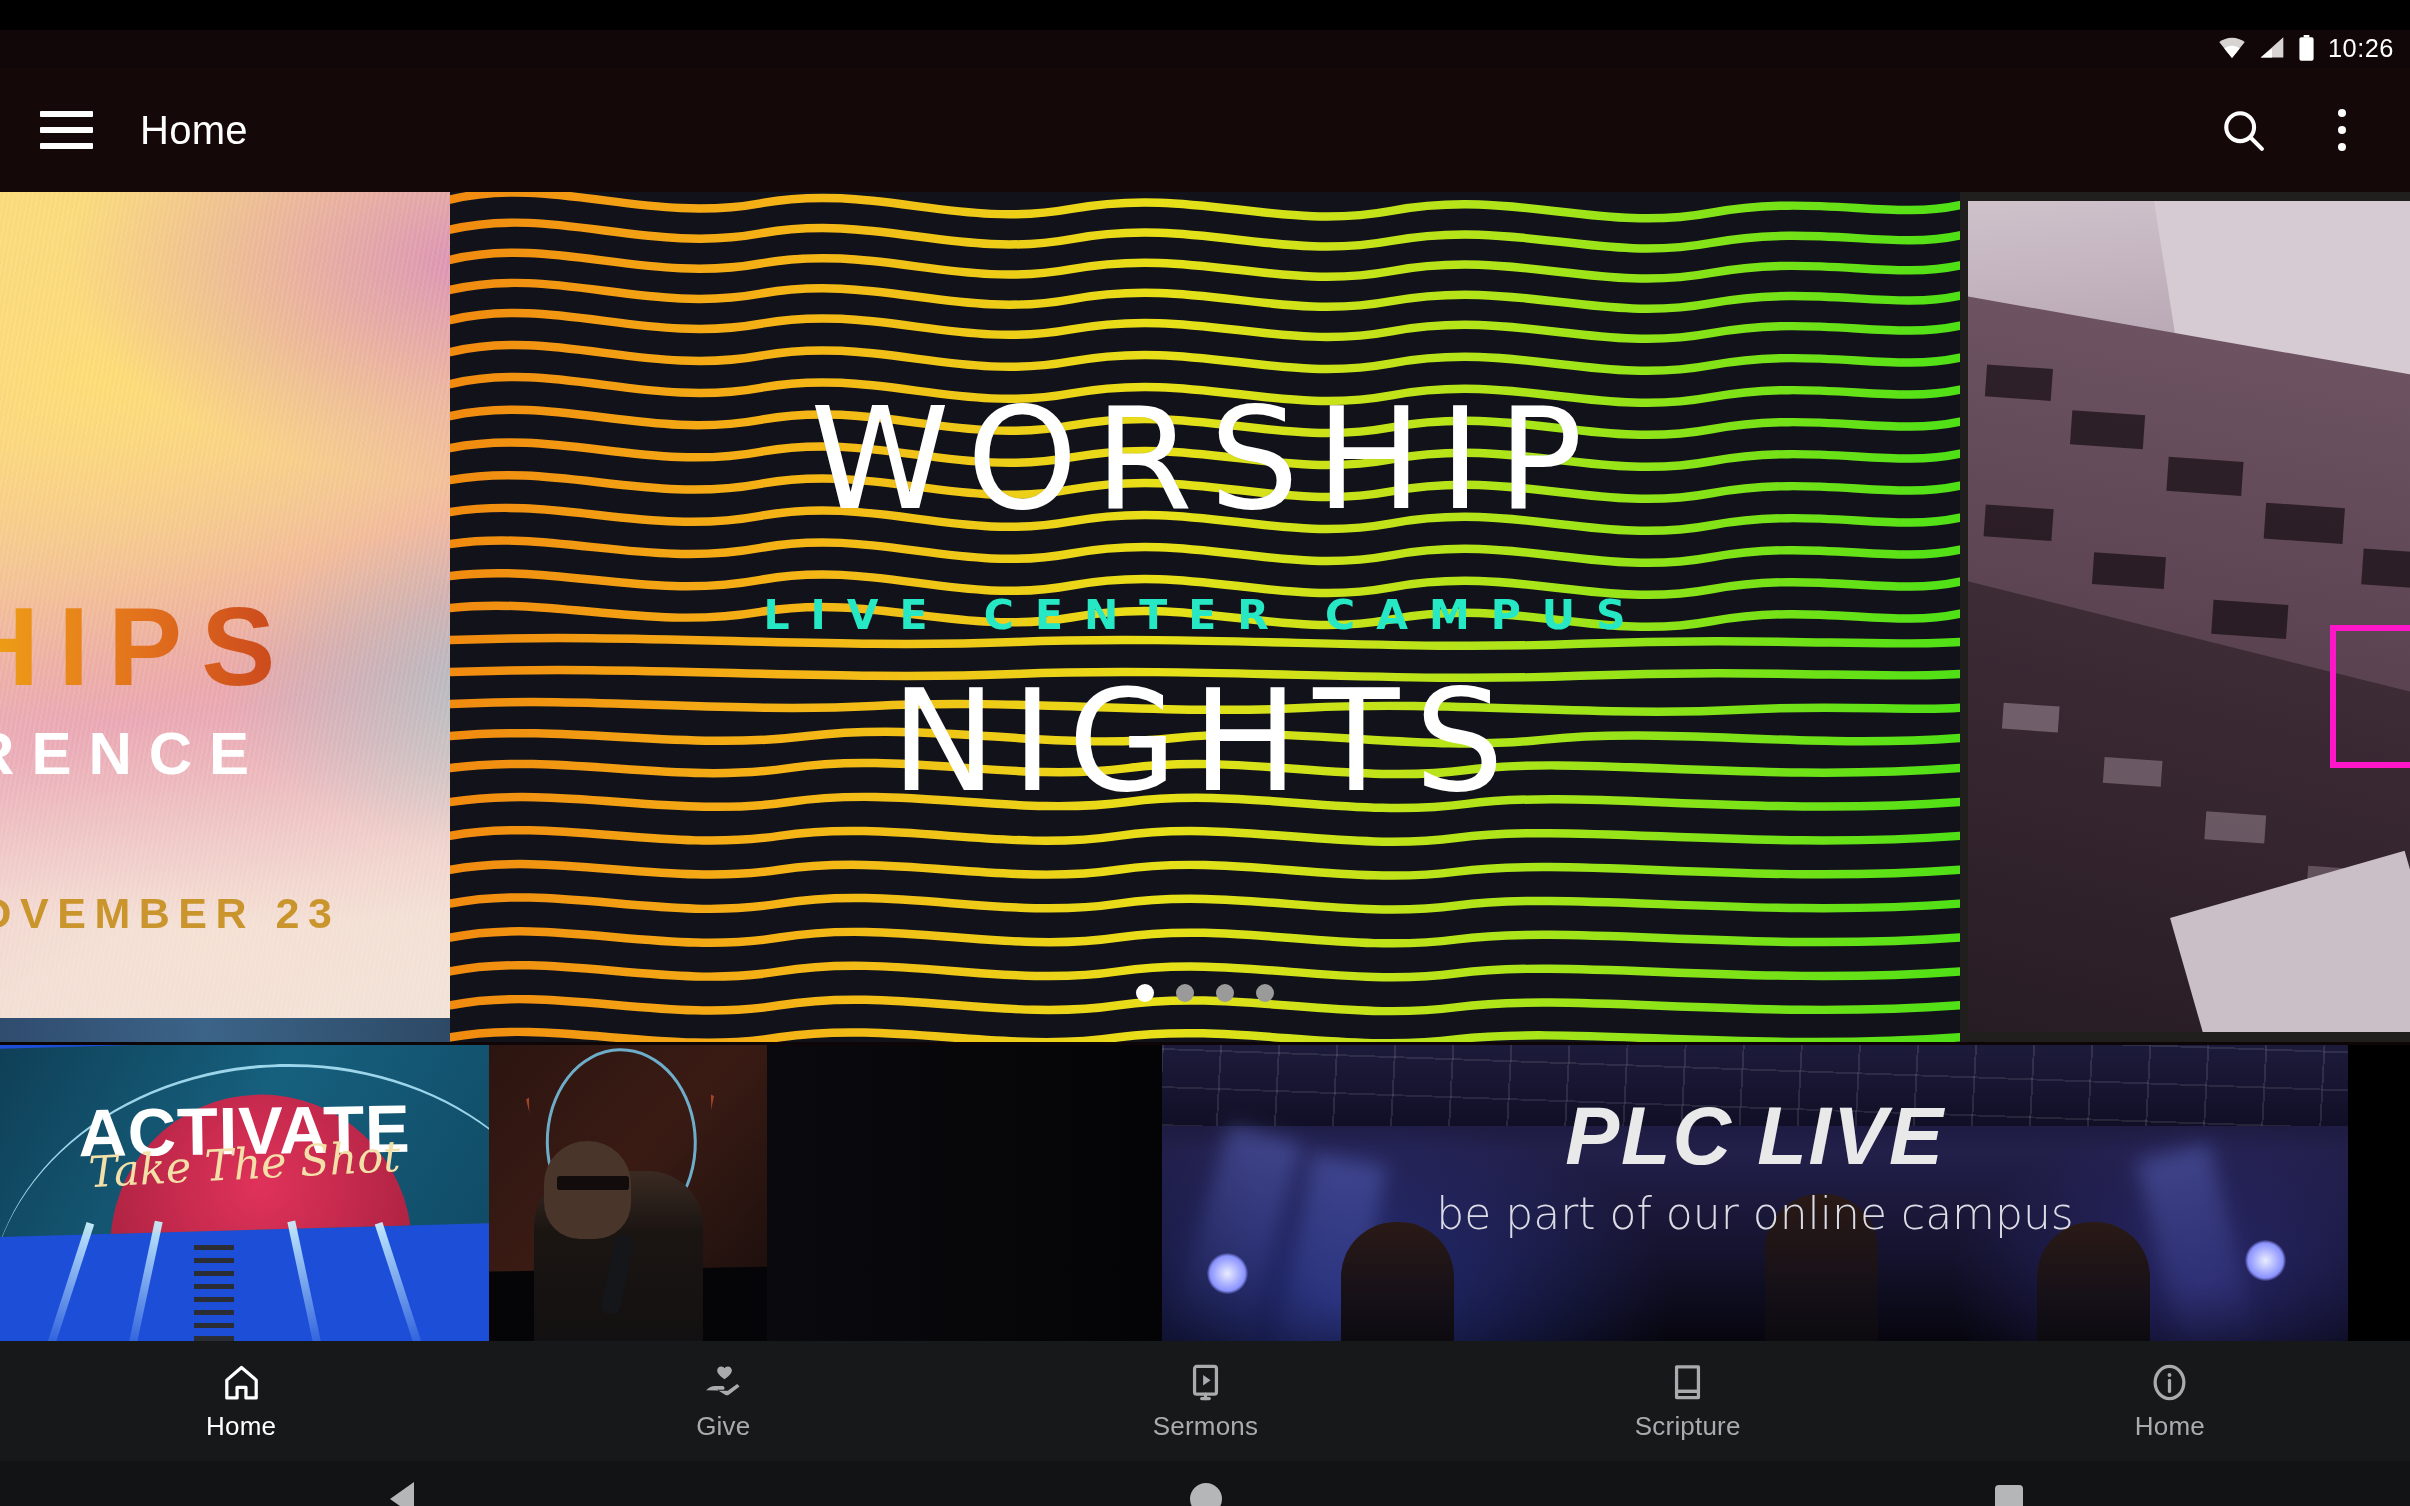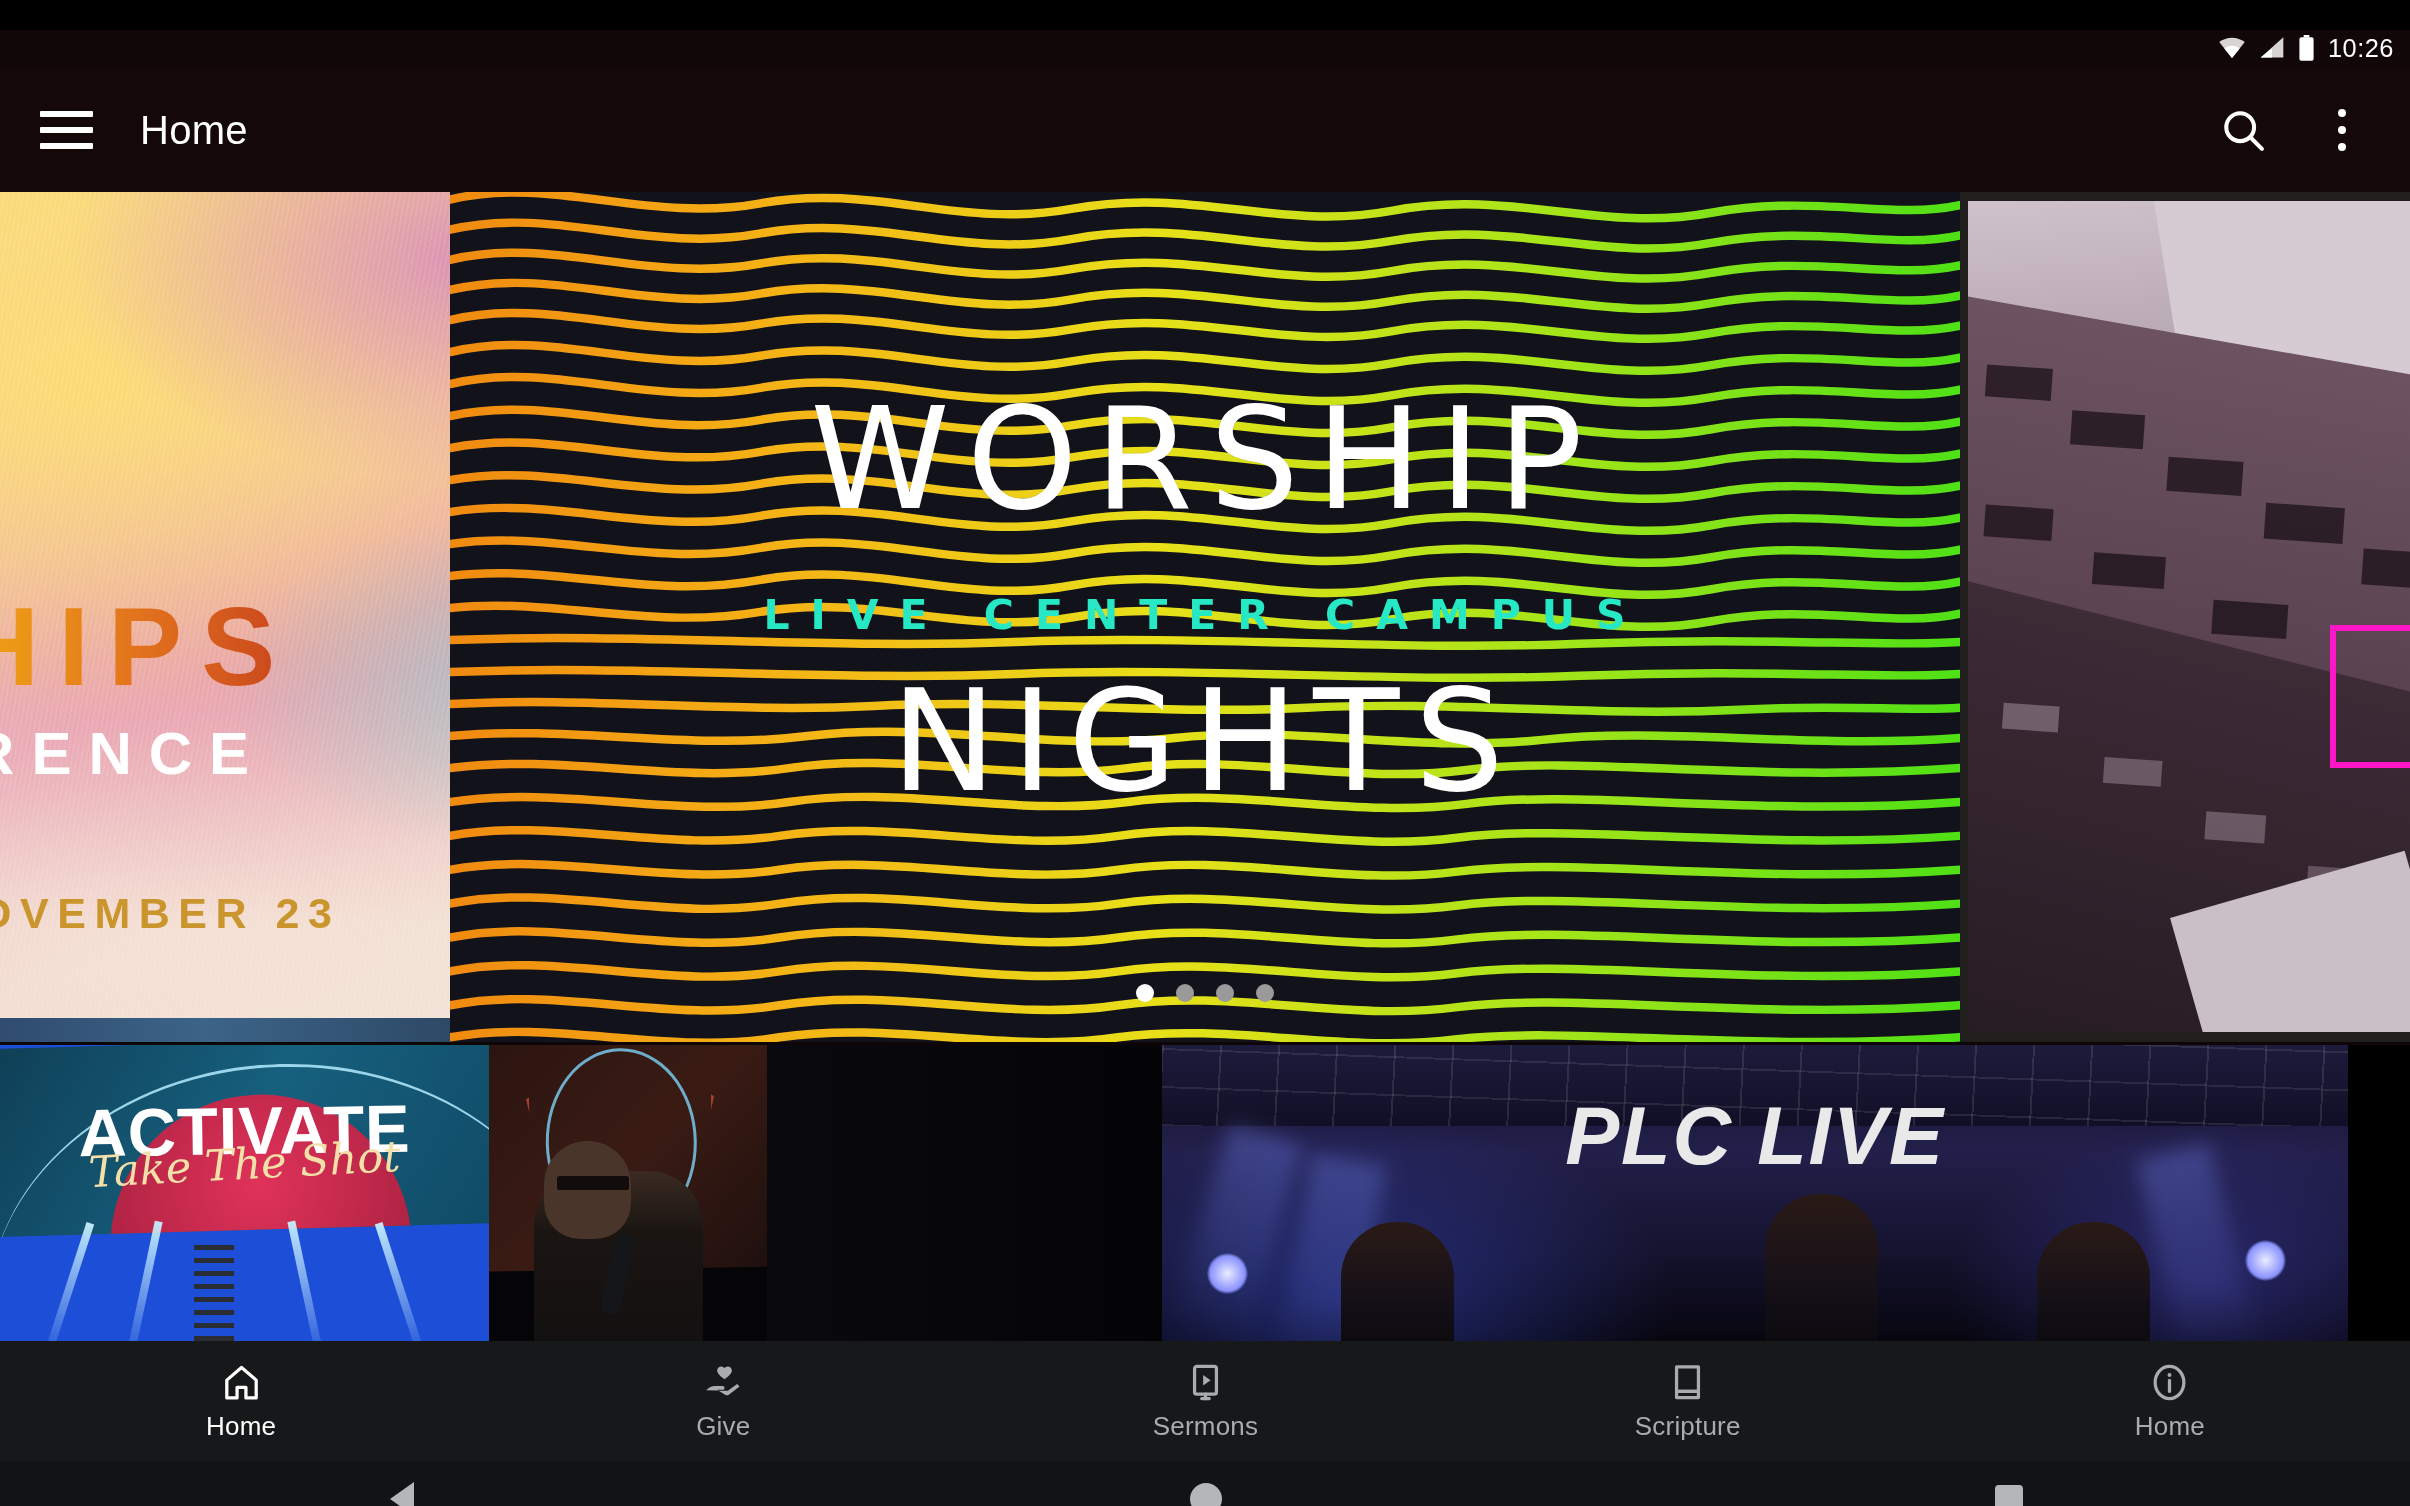--- a/index.html
+++ b/index.html
@@ -361,20 +361,21 @@
       <div class="ceiling"></div>
       <div class="beam" style="left:38px;top:85px;transform:rotate(16deg)"></div>
       <div class="beam" style="left:132px;top:113px;transform:rotate(10deg)"></div>
       <div class="beam" style="right:113px;top:104px;transform:rotate(-14deg)"></div>
       <div class="spot" style="left:45px;bottom:47px"></div>
       <div class="spot" style="right:62px;bottom:60px"></div>
       <div class="singer" style="left:179px;"></div>
       <div class="singer" style="left:603px; height:160px;"></div>
       <div class="singer" style="right:198px;"></div>
       <div class="l-title">PLC LIVE</div>
+      <div class="l-sub">be part of our online campus</div>
     </div>
   </div>
 
   <div class="bottomnav">
 
     <div class="navitem active">
       <span class="navicon">
         <svg width="41" height="41" viewBox="0 0 24 24" fill="none" stroke="#ffffff" stroke-width="1.9" stroke-linejoin="round">
           <path d="M3.4 10.6 12 3.2l8.6 7.4V21H14.6v-6.2H9.4V21H3.4z"></path>
         </svg>

